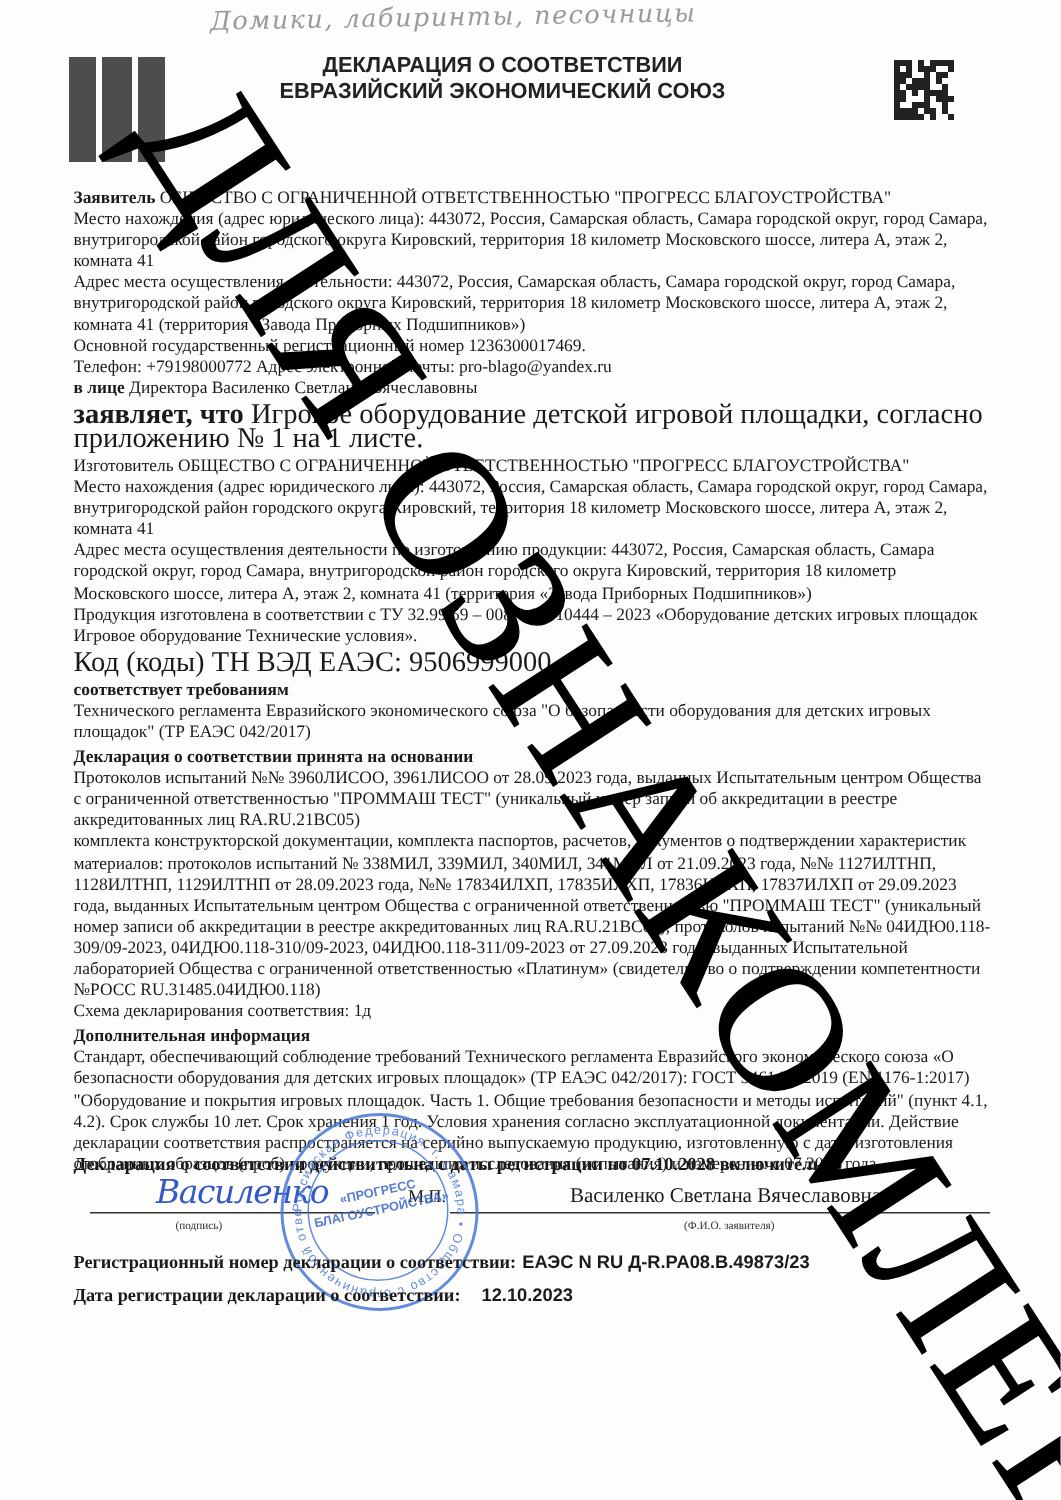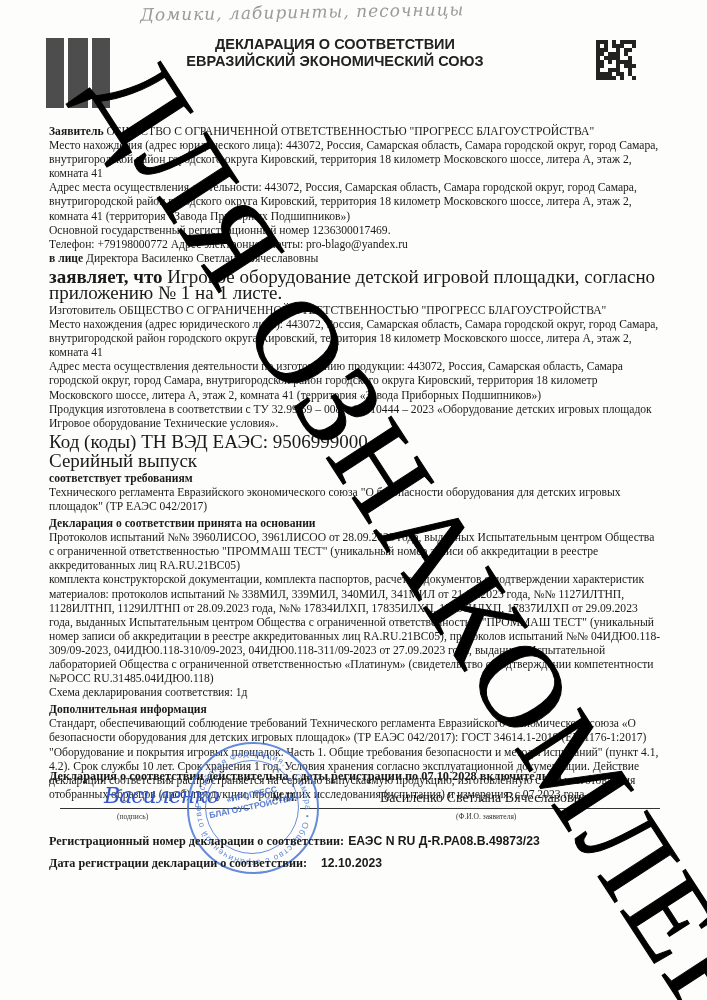--- a/index.html
+++ b/index.html
@@ -218,21 +218,20 @@
     <p>Основной государственный регистрационный номер 1236300017469.</p>
     <p>Телефон: +79198000772 Адрес электронной почты: pro-blago@yandex.ru</p>
     <p><span class="b">в лице</span> <span>Директора Василенко Светланы Вячеславовны</span></p>
     <p class="gap big"><span class="b">заявляет, что</span> <span>Игровое оборудование детской игровой площадки, согласно приложению № 1 на 1 листе.</span></p>
 
     <p class="gap"><span>Изготовитель</span> <span>ОБЩЕСТВО С ОГРАНИЧЕННОЙ ОТВЕТСТВЕННОСТЬЮ "ПРОГРЕСС БЛАГОУСТРОЙСТВА"</span></p>
     <p>Место нахождения (адрес юридического лица): 443072, Россия, Самарская область, Самара городской округ, город Самара, внутригородской район городского округа Кировский, территория 18 километр Московского шоссе, литера А, этаж 2, комната 41</p>
     <p>Адрес места осуществления деятельности по изготовлению продукции: 443072, Россия, Самарская область, Самара городской округ, город Самара, внутригородской район городского округа Кировский, территория 18 километр Московского шоссе, литера А, этаж 2, комната 41 (территория «Завода Приборных Подшипников»)</p>
     <p>Продукция изготовлена в соответствии с ТУ 32.99.59 – 008 – 09610444 – 2023 «Оборудование детских игровых площадок Игровое оборудование Технические условия».</p>
     <p class="gap big">Код (коды) ТН ВЭД ЕАЭС: 9506999000</p>
-    <p class="gap big">Серийный выпуск</p>
 
     <p class="gap b">соответствует требованиям</p>
     <p>Технического регламента Евразийского экономического союза "О безопасности оборудования для детских игровых площадок" (ТР ЕАЭС 042/2017)</p>
 
     <p class="gap b">Декларация о соответствии принята на основании</p>
     <p>Протоколов испытаний №№ 3960ЛИСОО, 3961ЛИСОО от 28.09.2023 года, выданных Испытательным центром Общества с ограниченной ответственностью "ПРОММАШ ТЕСТ" (уникальный номер записи об аккредитации в реестре аккредитованных лиц RA.RU.21ВС05)</p>
     <p>комплекта конструкторской документации, комплекта паспортов, расчетов, документов о подтверждении характеристик материалов: протоколов испытаний № 338МИЛ, 339МИЛ, 340МИЛ, 341МИЛ от 21.09.2023 года, №№ 1127ИЛТНП, 1128ИЛТНП, 1129ИЛТНП от 28.09.2023 года, №№ 17834ИЛХП, 17835ИЛХП, 17836ИЛХП, 17837ИЛХП от 29.09.2023 года, выданных Испытательным центром Общества с ограниченной ответственностью "ПРОММАШ ТЕСТ" (уникальный номер записи об аккредитации в реестре аккредитованных лиц RA.RU.21ВС05), протоколов испытаний №№ 04ИДЮ0.118-309/09-2023, 04ИДЮ0.118-310/09-2023, 04ИДЮ0.118-311/09-2023 от 27.09.2023 года, выданных Испытательной лабораторией Общества с ограниченной ответственностью «Платинум» (свидетельство о подтверждении компетентности №РОСС RU.31485.04ИДЮ0.118)</p>
     <p>Схема декларирования соответствия: 1д</p>
 
     <p class="gap b">Дополнительная информация</p>

